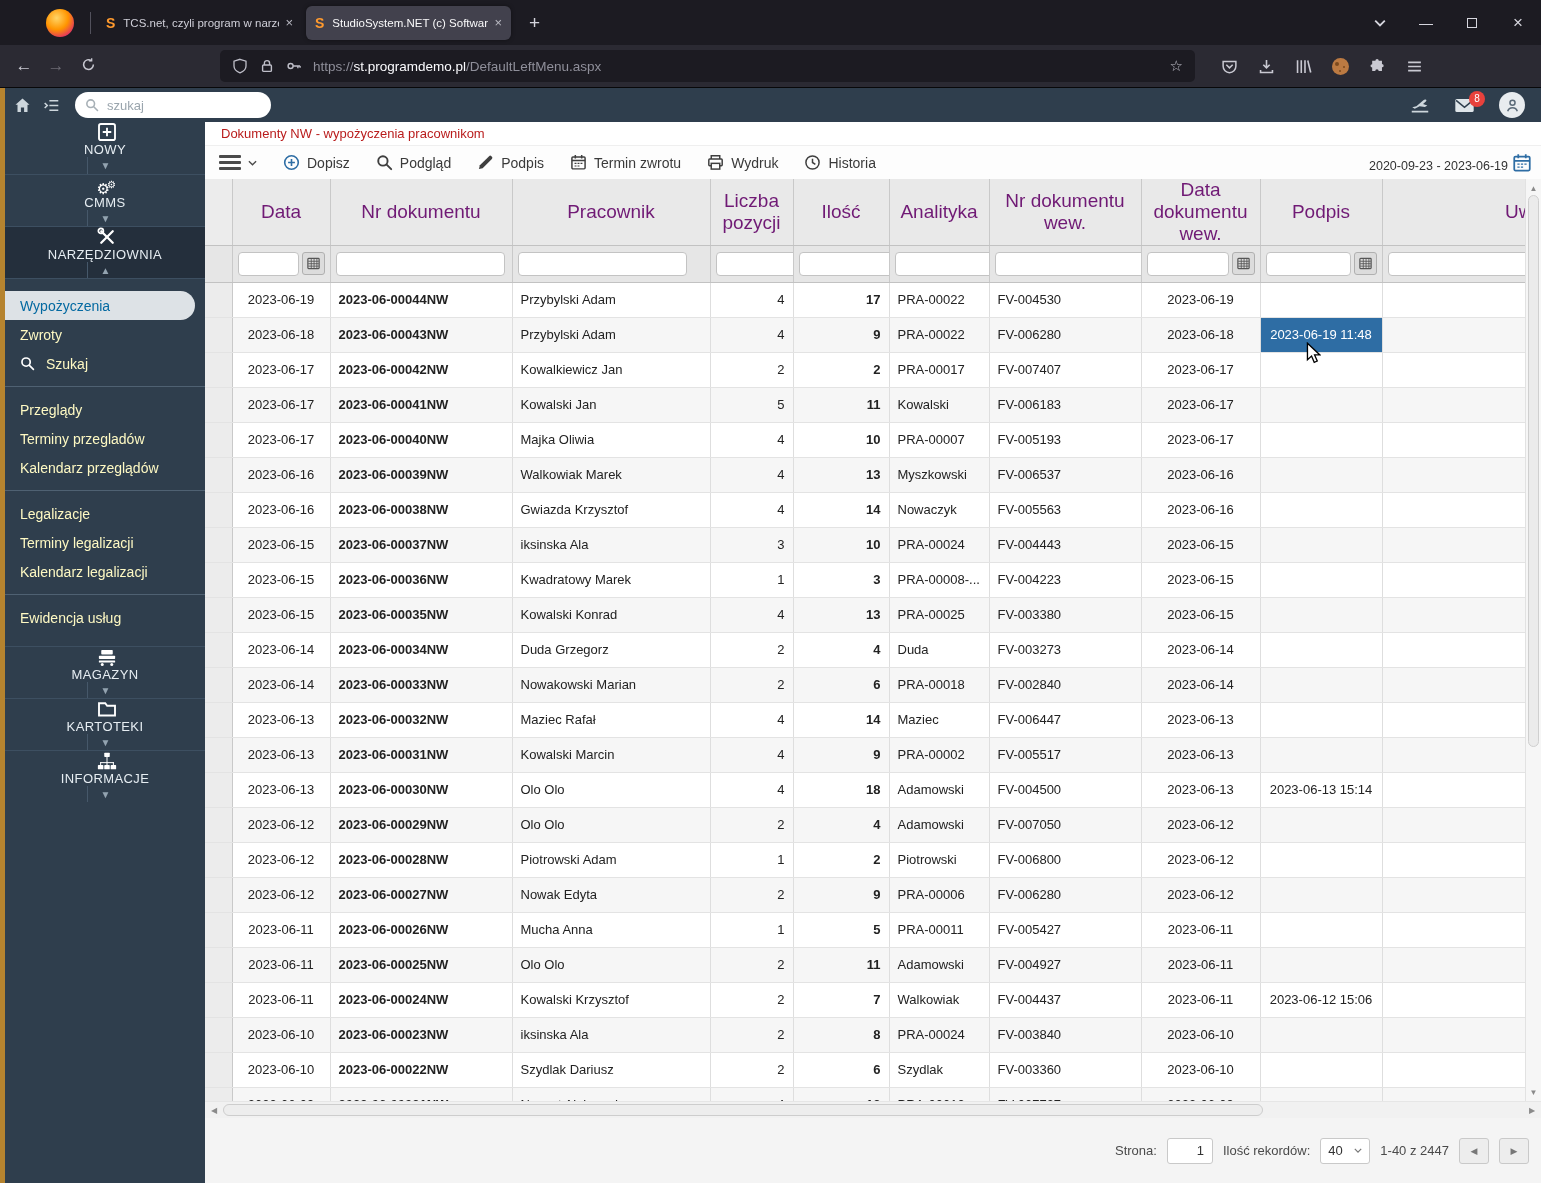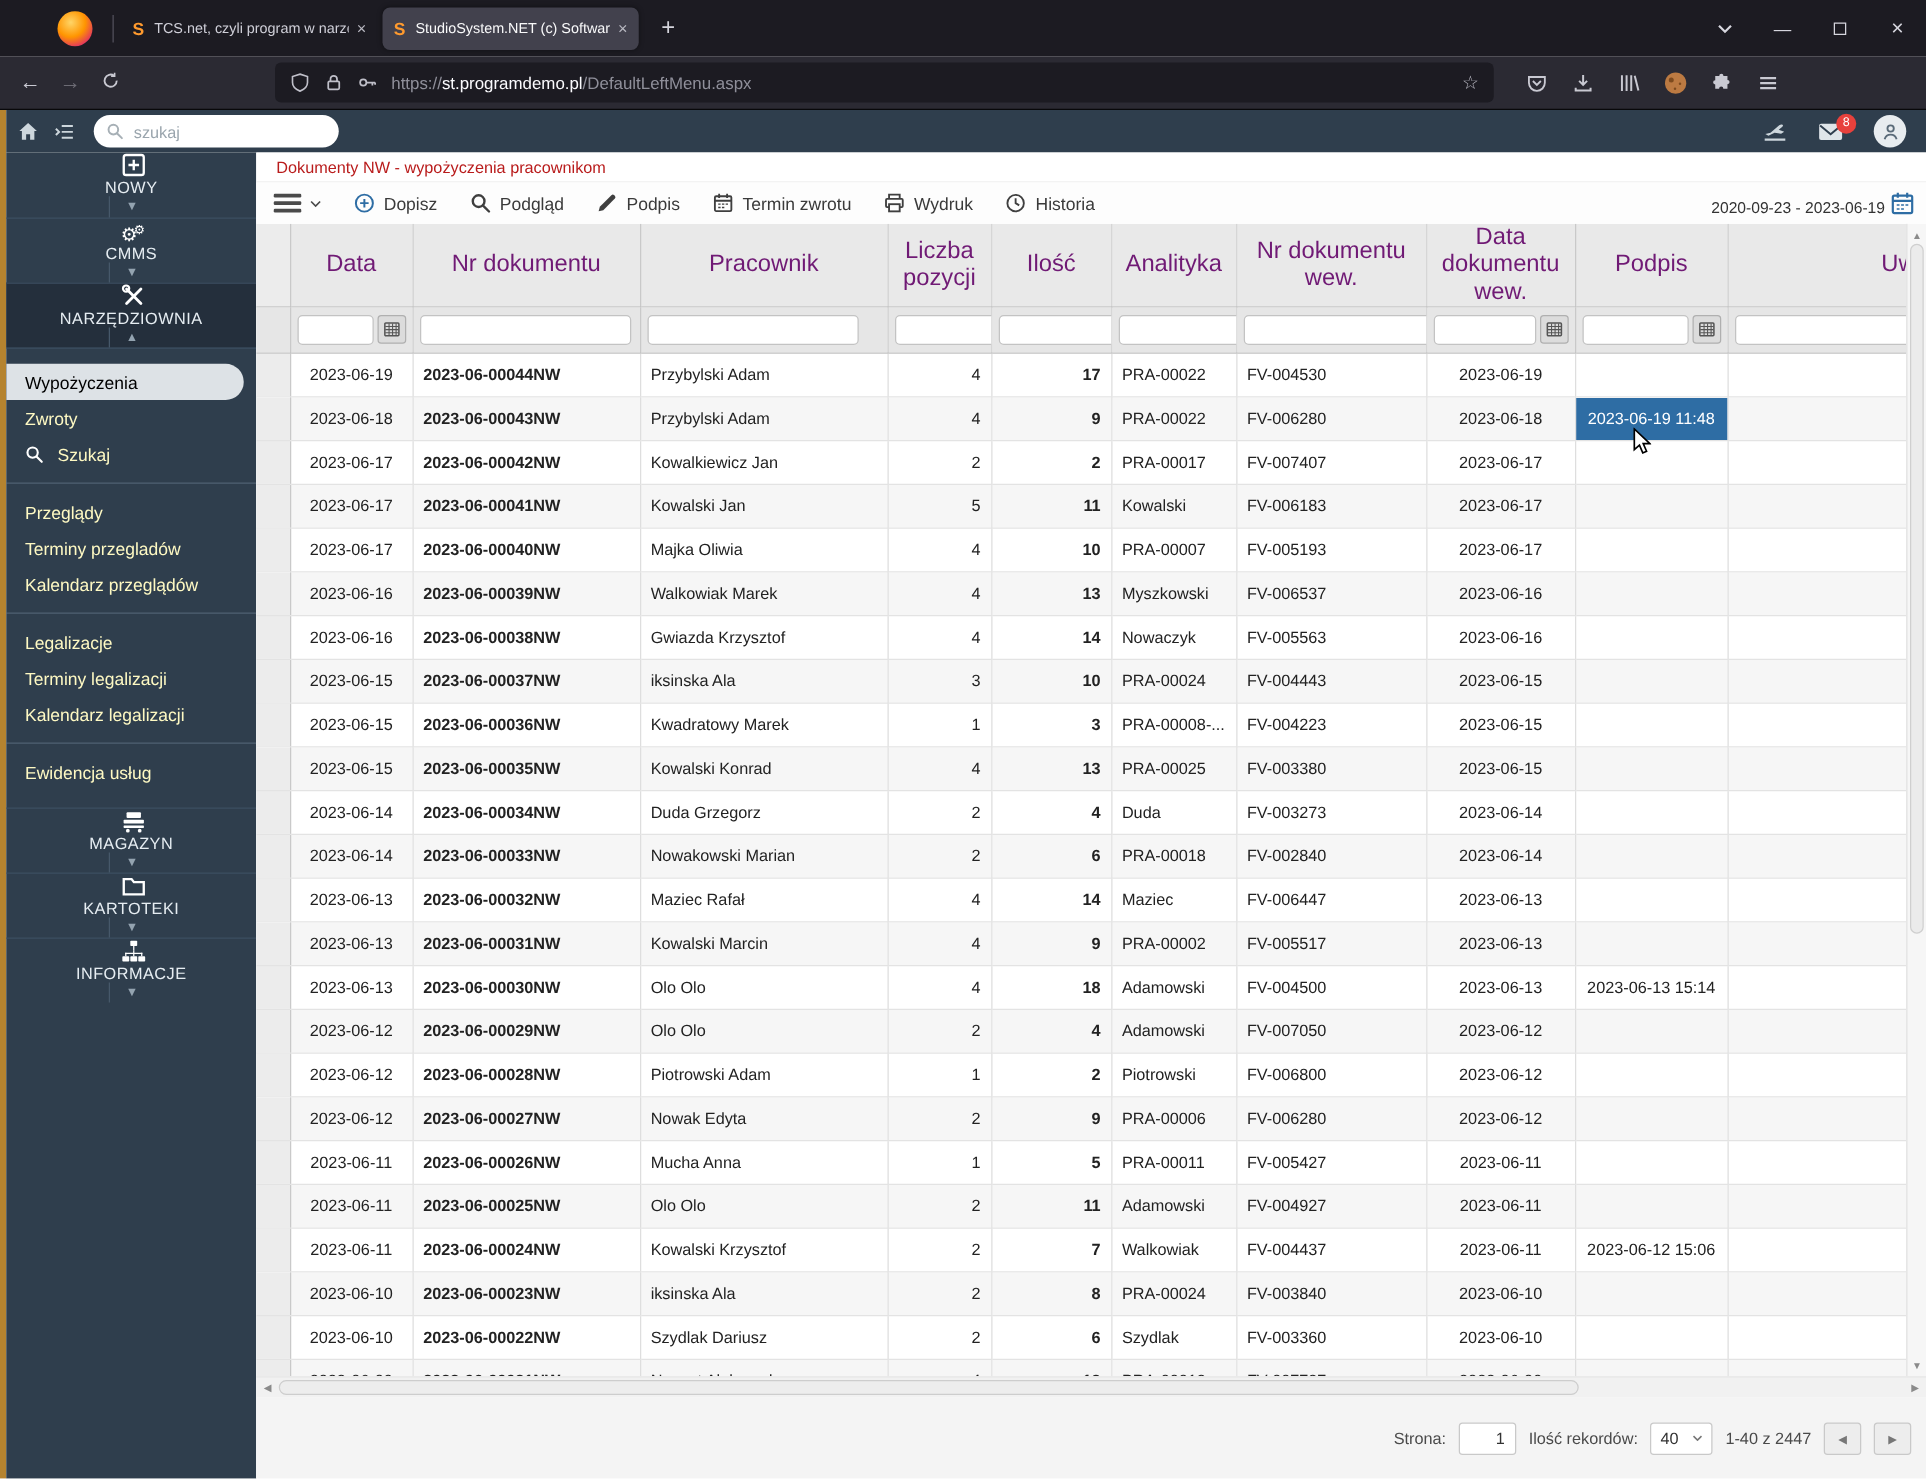--- a/index.html
+++ b/index.html
@@ -67,21 +67,21 @@
   .sidebar { flex:0 0 200px; width:200px; background:#2f3e4d; color:#e6edf2; overflow:hidden; }
   .section { height:52px; display:flex; align-items:center; border-top:1px solid #3d4f61;flex-direction:column; }
   .section:first-child { border-top:none; }
   .section.active { background:#242f3c; }
   .section .icn { width:20px; height:20px; margin:0 14px 0 17px; color:#fff; flex:0 0 20px; }
   .section .lbl { flex:1; font-size:13px; letter-spacing:.4px; }
   .section .chev { width:36px; height:26px; display:flex; align-items:center; justify-content:center;
     border-left:1px solid #46586a; color:#93a3b0; font-size:10px; }
   .submenu { padding:12px 0 14px; border-top:1px solid #3d4f61; }
   .sitem { height:29px; display:flex; align-items:center; padding-left:15px; font-size:14px; color:#fef9c3; }
-  .sitem.active { background:#dde2e6; color:#000000; border-radius:0 15px 15px 0; margin-right:10px; }
+  .sitem.active { background:#dde2e6; color:#0369a1; border-radius:0 15px 15px 0; margin-right:10px; }
   .sitem .icn { width:15px; height:15px; margin-right:11px; color:#fff; flex:0 0 15px; }
   .sdiv { height:1px; background:rgba(120,140,160,.45); margin:8px 0; }
   .gear-wrap { white-space:nowrap; line-height:20px; }
 
   
   .main { flex:1; min-width:0; display:flex; flex-direction:column; background:#fff; }
   .title-bar { flex:0 0 23px; line-height:23px; padding-left:16px; font-size:13px; color:#b91c1c;
     border-bottom:1px solid #efefef; }
   .toolbar { flex:0 0 33px; display:flex; align-items:center; padding-left:14px; gap:26px;
     font-size:14px; color:#3a3a3a; background:#fdfdfd; }

